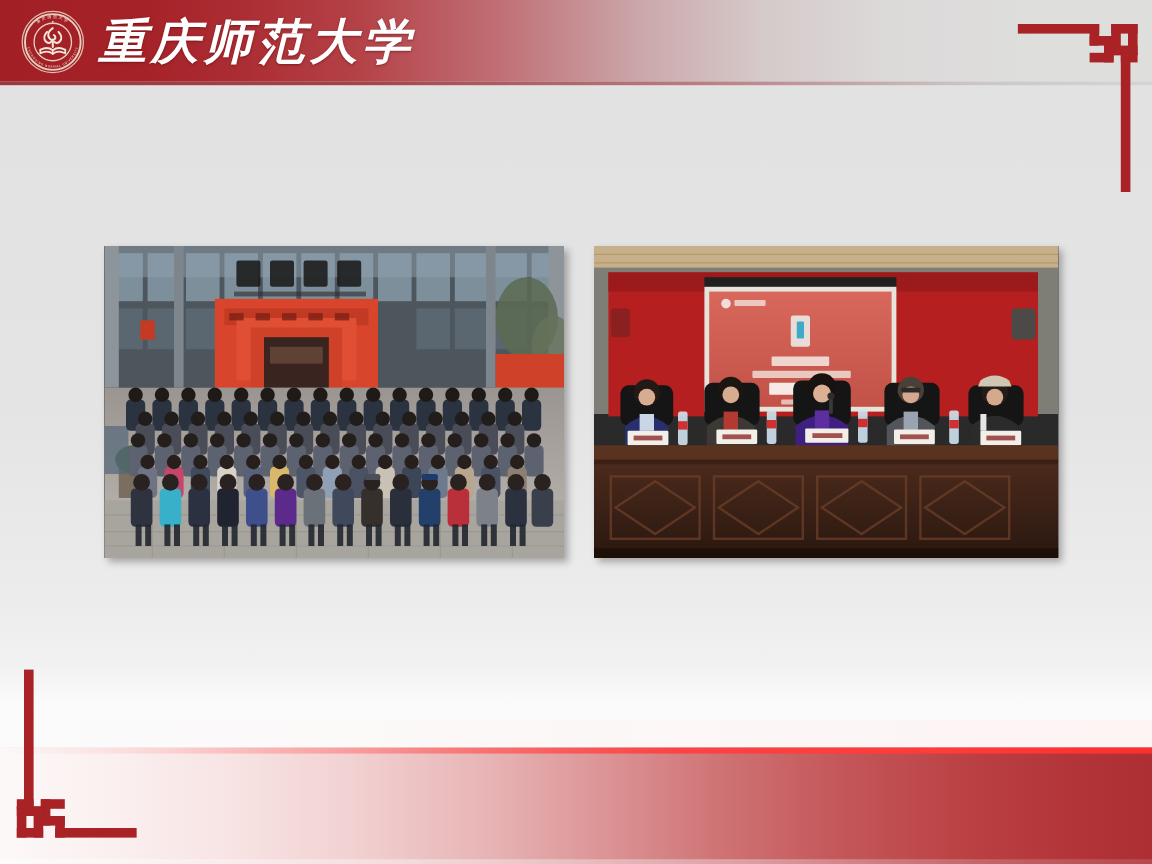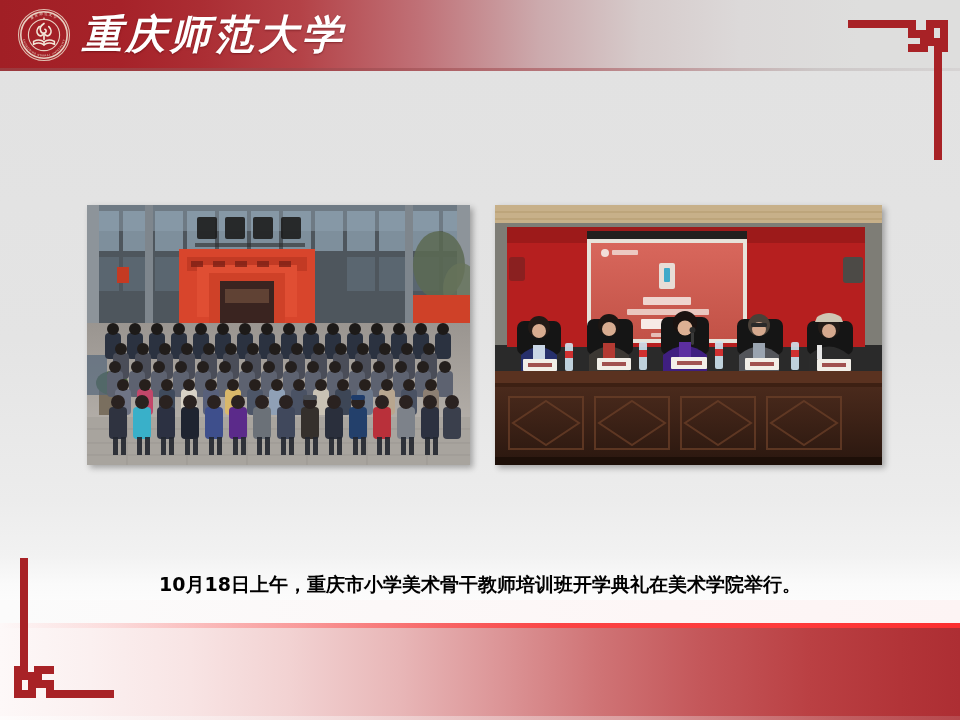--- a/index.html
+++ b/index.html
@@ -710,21 +710,20 @@
         <path d="M 137 196 L 170 218 L 137 240 L 104 218 Z"></path>
         <rect x="186" y="192" width="74" height="52"></rect>
         <path d="M 223 196 L 256 218 L 223 240 L 190 218 Z"></path>
         <rect x="272" y="192" width="74" height="52"></rect>
         <path d="M 309 196 L 342 218 L 309 240 L 276 218 Z"></path>
       </g>
       <rect x="0" y="252" width="387" height="8" fill="#1d0f08"></rect>
     </svg>
   </div>
 
-  <div class="caption">10月18日上午，重庆市小学美术骨干教师培训班开学典礼在美术学院举行。</div>
 
   <div class="footer-top-fade"></div>
   <div class="footer-band"></div>
   <div class="footer-hl"></div>
   <div class="footer-bottom-edge"></div>
 
   <div class="corner-bl">
     <svg viewBox="0 0 104 155" width="104" height="155" aria-hidden="true">
       <g fill="#a82226" transform="rotate(180 52 77.5)">
         <rect x="0" y="12" width="68" height="8"></rect>

